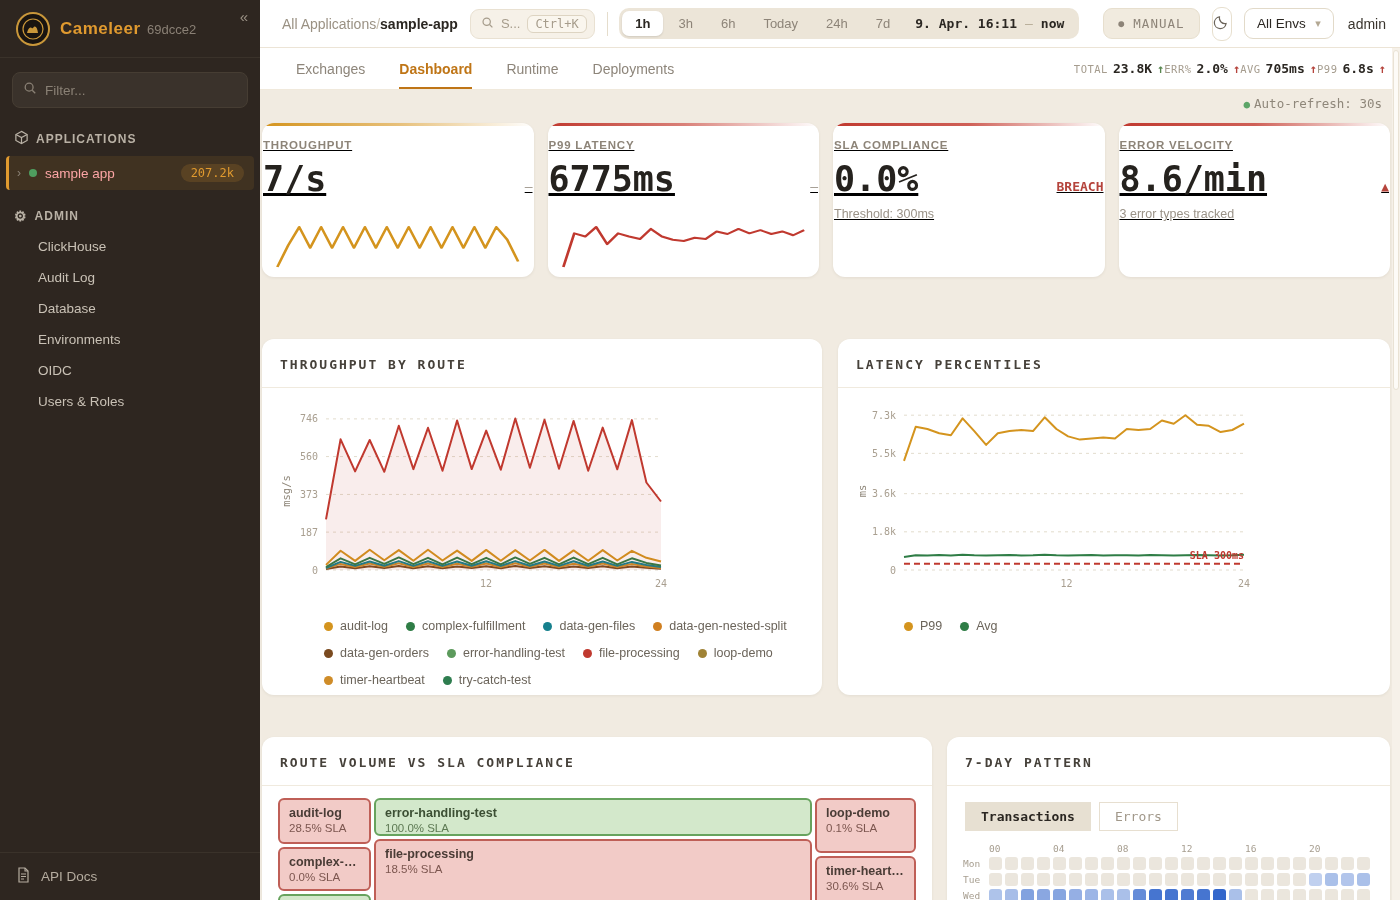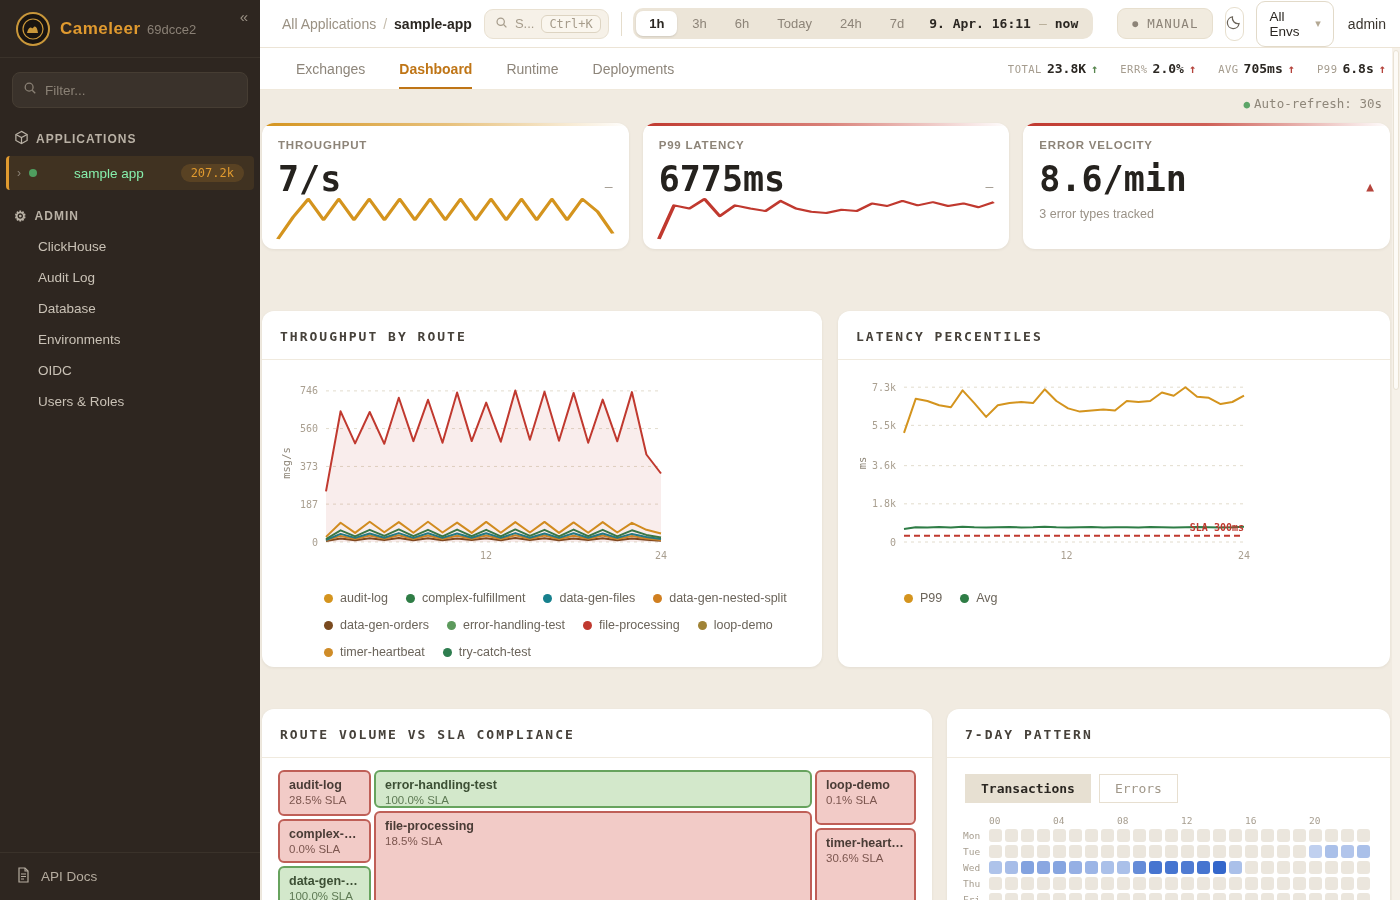--- a/index.html
+++ b/index.html
@@ -17,29 +17,29 @@
   .brand { font-family:Liberation Sans, sans-serif; font-weight:bold; font-size:17px; color:#e09a2f; letter-spacing:.5px; }
   .build { font-size:13px; color:#8a8075; margin-left:2px; }
   .collapse { position:absolute; right:12px; top:8px; color:#9a9184; font-size:15px; cursor:pointer; }
   .sb-filter { margin:14px 12px 4px; background:#3a322b; border:1px solid #46. ; border:1px solid #463d33; border-radius:8px; display:flex; align-items:center; gap:8px; padding:8px 10px; }
   .sb-filter input { background:transparent; border:none; outline:none; color:#cfc7ba; font-size:13.5px; width:100%; }
   .sb-filter input::placeholder { color:#8a8175; }
   .sb-section-label { display:flex; align-items:center; gap:7px; padding:18px 14px 8px; font-size:12px; font-weight:bold; letter-spacing:1px; color:#b9b1a5; }
   .sb-app-item { display:flex; align-items:center; gap:8px; margin:0 6px; padding:8px 10px 8px 8px; border-left:3px solid #e09a2f; background:rgba(224,154,47,.10); border-radius:4px; cursor:pointer; }
   .sb-app-item .chev { color:#8a8075; font-size:12px; }
   .dot-green { width:8px; height:8px; border-radius:50%; background:#4f9e5f; }
-  .sb-app-item .lbl { color:#86efac; font-size:13.5px; flex:1;text-align:center; }
+  .sb-app-item .lbl { color:#fca5a5; font-size:13.5px; flex:1; }
   .badge { font-family:"DejaVu Sans Mono", monospace; font-size:12px; color:#e09a2f; background:rgba(224,154,47,.16); padding:2px 10px; border-radius:999px; }
   .sb-admin-items { display:flex; flex-direction:column; }
   .sb-admin-item { padding:7px 14px 7px 38px; font-size:13.5px; color:#c9c1b5; cursor:pointer; margin-bottom:2px; }
   .sb-footer { position:absolute; bottom:0; left:0; right:0; border-top:1px solid #3a322a; padding:14px 16px; display:flex; align-items:center; gap:10px; color:#b5ac9f; font-size:13.5px; cursor:pointer; }
 
   
   .topbar { height:48px; background:#fff; border-bottom:1px solid #ece4d6; display:flex; align-items:center; padding:0 14px 0 22px; gap:12px; }
-  .crumb { display:flex; align-items:center; gap:7px; font-size:14px; white-space:nowrap; }
+  .crumb { display:flex; align-items:center; font-size:14px; white-space:nowrap; }
   .crumb .root { color:#9a9183; cursor:pointer; }
   .crumb .sep { color:#c5bcac; }
   .crumb .cur { color:#2b2722; font-weight:bold; }
   .searchbox { display:flex; align-items:center; gap:7px; background:#f6f1e8; border:1px solid #e9e1d2; border-radius:9px; padding:5px 7px 5px 10px; cursor:text; }
   .searchbox .ph { color:#a69c8b; font-size:13px; }
   .kbd { font-family:"DejaVu Sans Mono", monospace; font-size:12px; color:#a69c8b; border:1px solid #ddd4c2; background:#faf6ee; border-radius:6px; padding:1px 7px; }
   .vdiv { width:1px; height:24px; background:#e5ddcc; }
   .timeseg { display:flex; align-items:center; background:#ece5d8; border-radius:10px; padding:3px; gap:2px; }
   .tr-btn { border:none; background:transparent; color:#8d8478; font-size:13px; padding:5px 13px; border-radius:7px; cursor:pointer; font-family:"Liberation Sans",sans-serif; }
   .tr-btn.active { background:#fff; color:#2b2722; font-weight:bold; box-shadow:0 1px 2px rgba(0,0,0,.12); }
@@ -51,34 +51,34 @@
   .icon-btn { width:38px; height:34px; background:#fff; border:1px solid #e7dfce; border-radius:9px; display:flex; align-items:center; justify-content:center; cursor:pointer; }
   .env-select { display:flex; align-items:center; justify-content:space-between; width:150px; background:#fff; border:1px solid #e2dac9; border-radius:9px; padding:7px 12px; font-size:13.5px; color:#2b2722; cursor:pointer; }
   .env-select .caret { color:#b3a893; font-size:11px; }
   .user { font-size:14px; color:#3a352e; margin-left:2px; }
 
   
   .tabbar { height:42px; background:#fff; border-bottom:1px solid #f0e9dc; display:flex; align-items:center; padding:0 14px 0 36px; }
   .tabs { display:flex; gap:34px; height:100%; }
   .tab { display:flex; align-items:center; font-size:14px; color:#8d857a; cursor:pointer; border-bottom:2px solid transparent; padding-top:2px; }
   .tab.active { color:#bf7516; font-weight:bold; border-bottom-color:#bf7516; }
-  .statsrow { display:flex; gap:22px; align-items:center;justify-content:space-between; }
+  .statsrow { display:flex; align-items:center;justify-content:space-between; }
   .stat { display:flex; align-items:baseline; gap:5px; font-family:"DejaVu Sans Mono",monospace; white-space:nowrap; }
   .stat .sl { font-size:10.5px; color:#a59c8e; letter-spacing:.5px; }
   .stat .sv { font-size:13px; font-weight:bold; color:#2b2722; }
   .stat .arrow { font-size:12px; font-weight:bold; }
   .up-green { color:#58864f; } .up-red { color:#b5443c; }
 
   
   .content { flex:1; padding:0 10px 0 2px; overflow:hidden; }
   .autorefresh { text-align:right; padding:6px 8px 0 0; font-family:"DejaVu Sans Mono",monospace; font-size:12.5px; color:#8f877a; }
   .autorefresh .ardot { color:#5da568; font-size:11px; margin-right:4px; }
 
   .kpi-row { display:flex; gap:14px; margin-top:12px; }
-  .kpi { flex:1; background:#fff; border-radius:12px; box-shadow:0 1px 3px rgba(60,50,30,.08); position:relative; height:126px; padding:16px 16px 10px; overflow:hidden; }
+  .kpi { flex:1; background:#fff; border-radius:12px; box-shadow:0 1px 3px rgba(60,50,30,.08); position:relative; height:154px; padding:16px 1px 10px; overflow:hidden;text-decoration:underline; }
   .kpi .accent { position:absolute; top:0; left:0; right:0; height:3px; }
   .kpi .klabel { font-size:11.5px; font-weight:bold; letter-spacing:.8px; color:#8d8478; }
   .kpi .krow { display:flex; align-items:baseline; justify-content:space-between; margin-top:8px; }
   .kpi .kvalue { font-family:"DejaVu Sans Mono",monospace; font-weight:bold; font-size:35px; color:#25221e; }
   .kpi .kdelta { font-family:"DejaVu Sans Mono",monospace; font-size:13px; }
   .kdelta.gray { color:#9a9287; } .kdelta.red { color:#b5443c; font-weight:bold; }
   .kpi .ksub { font-size:12.5px; color:#9a9287; margin-top:8px; }
   .kpi svg.spark { position:absolute; left:14px; right:14px; bottom:8px; width:calc(100% - 28px); height:46px; }
 
   .charts-row { display:flex; gap:16px; margin-top:62px; }
@@ -294,20 +294,29 @@
           <div class="kpi">
             <div class="accent" style="background: linear-gradient(90deg, rgb(192, 57, 47), rgb(217, 128, 120), rgba(255, 255, 255, 0));"></div>
             <div class="klabel">P99 LATENCY</div>
             <div class="krow">
               <span class="kvalue">6775ms</span>
               <span class="kdelta gray">–</span>
             </div>
             <svg class="spark" viewBox="0 0 180 46" preserveAspectRatio="none">
               <polyline points="1,44 9.090909090909092,10.349206349206348 17.181818181818183,13.523809523809526 25.27272727272727,4 33.36363636363637,21.142857142857146 41.45454545454545,10.349206349206348 49.54545454545454,13.523809523809526 57.63636363636363,16.063492063492063 65.72727272727273,5.904761904761905 73.81818181818183,13.523809523809526 81.9090909090909,16.698412698412696 90,17.96825396825397 98.09090909090908,14.793650793650794 106.18181818181819,16.063492063492063 114.27272727272727,8.444444444444443 122.36363636363636,10.984126984126988 130.45454545454547,5.904761904761905 138.54545454545453,10.349206349206348 146.63636363636365,7.1746031746031775 154.72727272727272,10.984126984126988 162.8181818181818,8.444444444444443 170.9090909090909,12.253968253968257 179,7.1746031746031775" fill="none" stroke="#c0392f" stroke-width="2" stroke-linejoin="round"></polyline>
             </svg>
+          </div>
+          <div class="kpi">
+            <div class="accent" style="background: linear-gradient(90deg, rgb(192, 57, 47), rgb(207, 96, 87), rgba(255, 255, 255, 0));"></div>
+            <div class="klabel">SLA COMPLIANCE</div>
+            <div class="krow">
+              <span class="kvalue">0.0%</span>
+              <span class="kdelta red">BREACH</span>
+            </div>
+            <div class="ksub">Threshold: 300ms</div>
           </div>
           <div class="kpi">
             <div class="accent" style="background: linear-gradient(90deg, rgb(192, 57, 47), rgb(207, 96, 87), rgba(255, 255, 255, 0));"></div>
             <div class="klabel">ERROR VELOCITY</div>
             <div class="krow">
               <span class="kvalue">8.6/min</span>
               <span class="kdelta red">▲</span>
             </div>
             <div class="ksub">3 error types tracked</div>
           </div>

